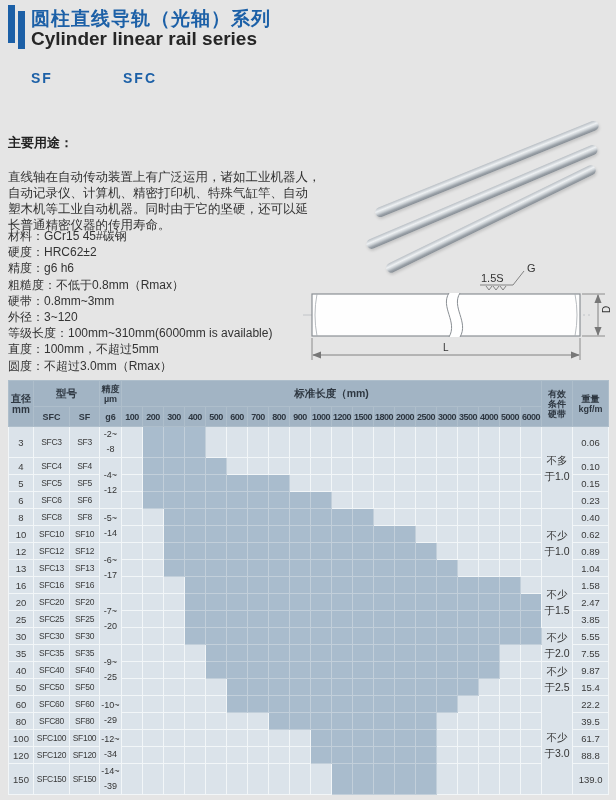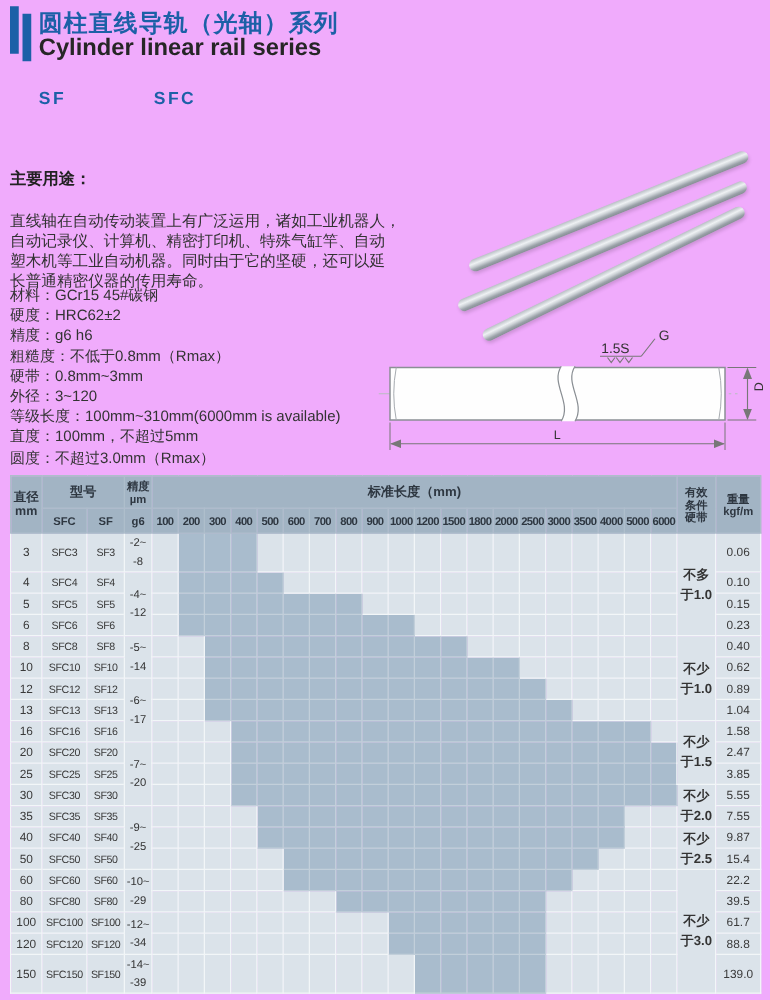--- a/index.html
+++ b/index.html
@@ -1,17 +1,17 @@
 <!DOCTYPE html>
 <html><head>
 <meta charset="utf-8">
 <style>
   * { margin:0; padding:0; box-sizing:border-box; }
   body { font-family:"Liberation Sans","DejaVu Sans",sans-serif; background:#fff; }
-  .page { position:relative; width:616px; height:800px; background:#f0abfc; overflow:hidden; }
+  .page { position:relative; width:616px; height:800px; background:#e5e5e5; overflow:hidden; }
 
   
   .bar { position:absolute; background:#1c60a7; width:7px; height:38px; }
   .bar1 { left:8px; top:5px; }
   .bar2 { left:18px; top:11px; }
   .title-cn { position:absolute; left:31px; top:6px; font-size:19px; font-weight:bold; color:#1c60a7; letter-spacing:1px; }
   .title-en { position:absolute; left:31px; top:28px; font-size:19px; font-weight:bold; color:#262626; }
 
   .models { position:absolute; left:31px; top:70px; font-weight:bold; color:#1c60a7; }
   .models .r { display:flex; margin-bottom:4px; }
@@ -41,21 +41,21 @@
   thead tr.h1 th { height:26px; font-size:10.5px; }
   thead tr.h2 th { height:20px; font-size:9px; }
   thead th.num { font-size:8.5px; letter-spacing:-0.5px; padding:0; }
   thead .tl { display:block; line-height:11px; font-size:10px; }
   thead .tls { display:block; line-height:10px; font-size:9px; }
   tbody td { height:17px; background:#dbe3ea; border:1px solid #f2f6f8; text-align:center; font-size:9px; color:#3a3a3a; padding:0; }
   tbody td.on { background:#a9bccd; border-color:#c2cfda; }
   tbody td.dia { font-size:9.5px; }
   tbody td.mdl { font-size:8.5px; letter-spacing:-0.3px; }
   tbody td.prec { font-size:9px; line-height:15px; color:#333; }
-  tbody td.hard { font-size:10.5px; line-height:16px; color:#333;font-weight:bold; }
+  tbody td.hard { font-size:10.5px; line-height:16px; color:#333; }
   tbody td.wt { font-size:9.5px; }
 
   .note { position:absolute; left:8px; top:812px; font-size:9.5px; color:#333; }
   .swatch { display:inline-block; width:9px; height:9px; background:#a9bccd; margin:0 3px; vertical-align:-1px; }
 
   svg text { font-family:"Liberation Sans","DejaVu Sans",sans-serif; }
 </style>
 </head>
 <body>
 

